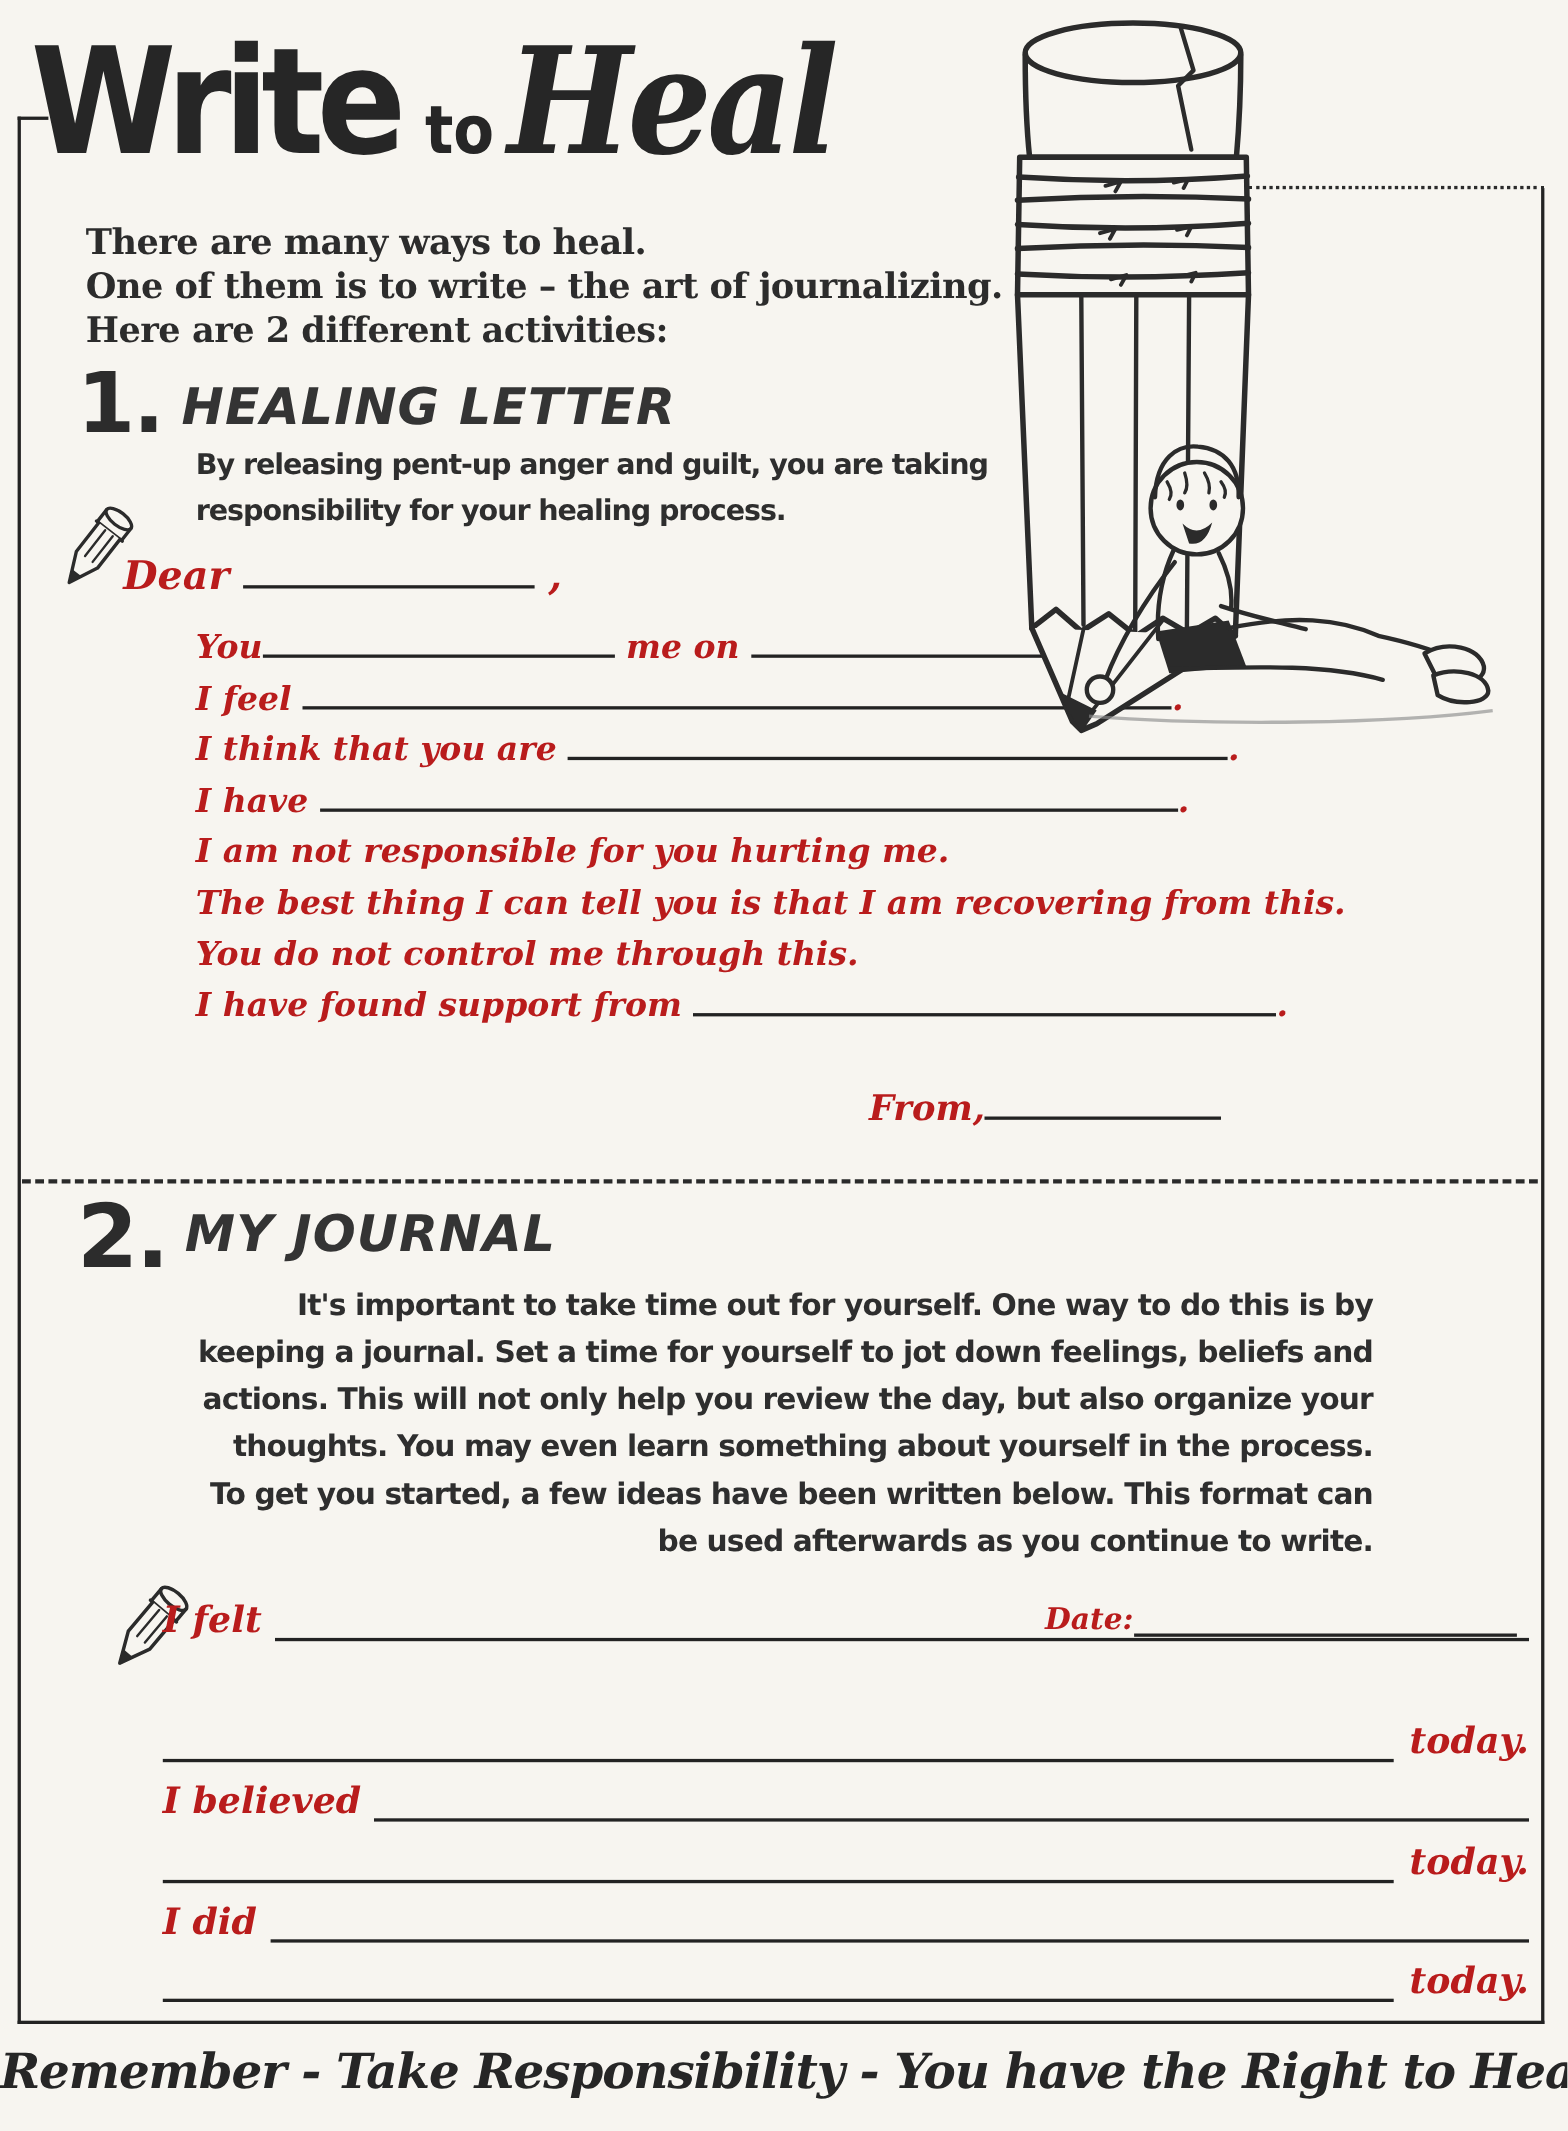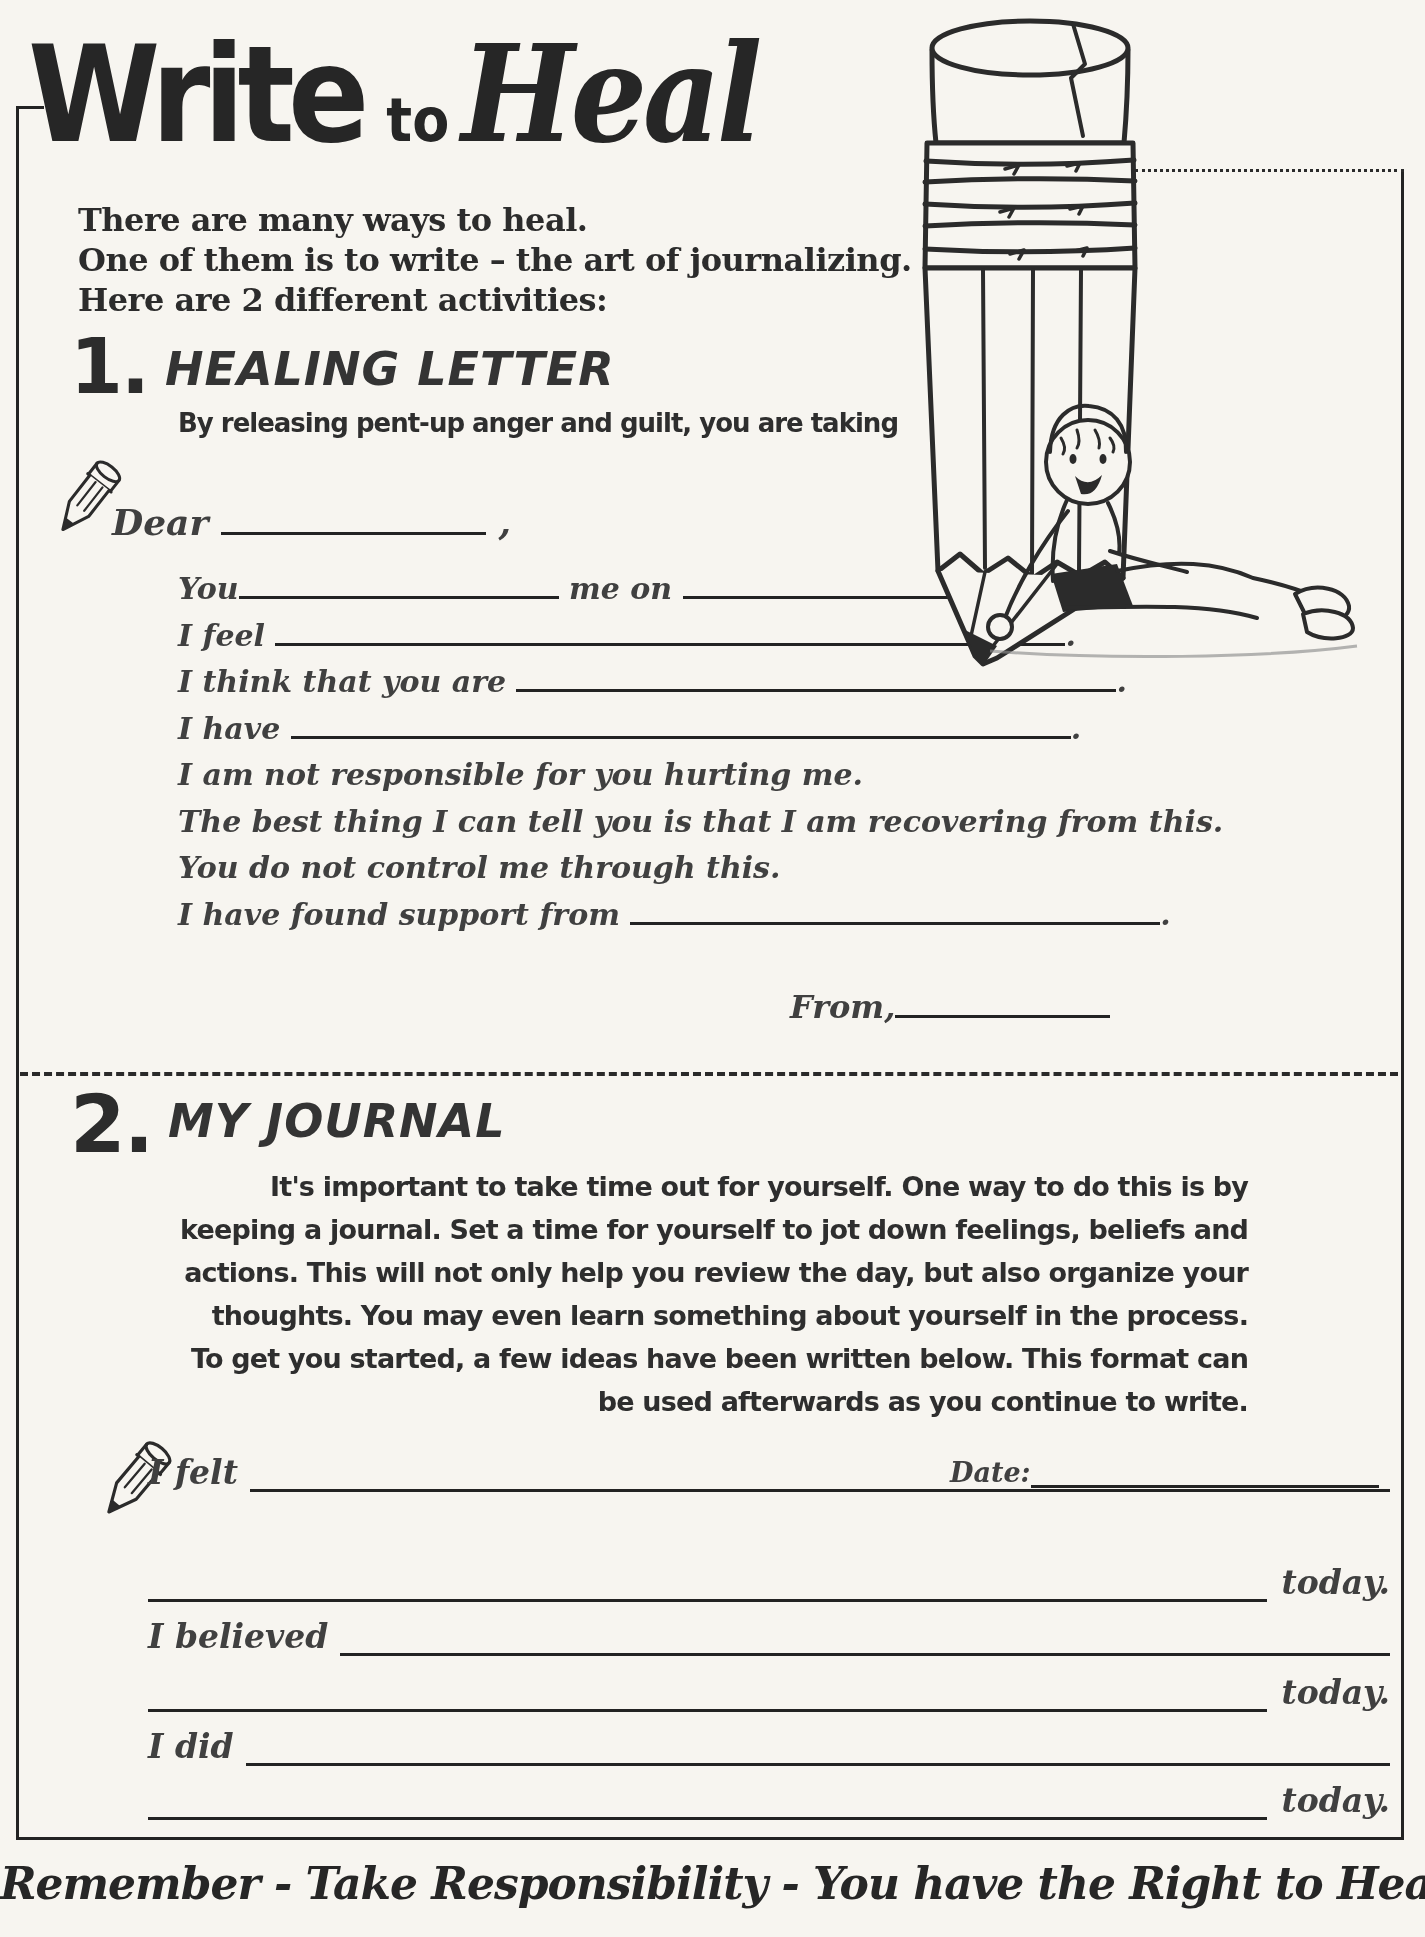--- a/index.html
+++ b/index.html
@@ -30,21 +30,21 @@
   .sec1-num{left:70px;top:322px;}
   .sec2-num{left:70px;top:1078px;font-size:80px;}
   .sec-head{position:absolute;font:italic 700 46px "DejaVu Sans",sans-serif;letter-spacing:1px;color:#343434;white-space:nowrap;}
   .sec1-head{left:165px;top:342px;}
   .sec2-head{left:168px;top:1094px;}
 
   .sec1-desc{position:absolute;left:178px;top:402px;}
   .desc-line{font:700 26px "DejaVu Sans",sans-serif;line-height:42px;letter-spacing:-1px;white-space:nowrap;color:#2e2e2e;}
 
   
-  .script{font-family:"DejaVu Serif",serif;font-style:italic;font-weight:bold;color:#404040;}
+  .script{font-family:"DejaVu Serif",serif;font-style:italic;font-weight:bold;color:#b91c1c;}
   .blank{display:inline-block;border-bottom:3px solid #232323;height:30px;vertical-align:baseline;}
 
   .dear-row{position:absolute;left:112px;top:498px;font-size:36px;white-space:nowrap;}
   .letter{position:absolute;left:178px;top:566px;}
   .letter-line{font-size:30px;line-height:46.5px;white-space:nowrap;}
   .closing-row{position:absolute;left:790px;top:985px;font-size:32px;white-space:nowrap;}
 
   
   .para{position:absolute;left:180px;top:1165px;}
   .para-line{font:700 27px "DejaVu Sans",sans-serif;line-height:43px;letter-spacing:-0.8px;white-space:nowrap;color:#2e2e2e;text-align:right;}
@@ -95,20 +95,21 @@
   <div class="intro" id="intro-lines">
       <div class="intro-line">There are many ways to heal.</div>
       <div class="intro-line">One of them is to write – the art of journalizing.</div>
       <div class="intro-line">Here are 2 different activities:</div>
     </div>
 
   <div class="sec-num sec1-num">1.</div>
   <div class="sec-head sec1-head">HEALING LETTER</div>
   <div class="sec1-desc" id="sec1-desc">
       <div class="desc-line">By releasing pent-up anger and guilt, you are taking</div>
+      <div class="desc-line">responsibility for your healing process.</div>
     </div>
 
   <svg class="pencil-icon icon1" viewBox="0 0 100 110">
     <ellipse class="ink paperfill" cx="50" cy="14" rx="16" ry="7" stroke-width="3.5"></ellipse>
     <path class="ink" stroke-width="3.5" d="M34,14 L34,30 M66,14 L66,30 M33,30 L67,30"></path>
     <path class="ink paperfill" stroke-width="3.5" d="M36,30 L36,68 L50,98 L64,68 L64,30"></path>
     <path class="ink" stroke-width="2.5" d="M46,32 L46,66 M56,32 L56,66"></path>
     <path class="darkfill" d="M44,85 L56,85 L50,98 Z"></path>
   </svg>
 

